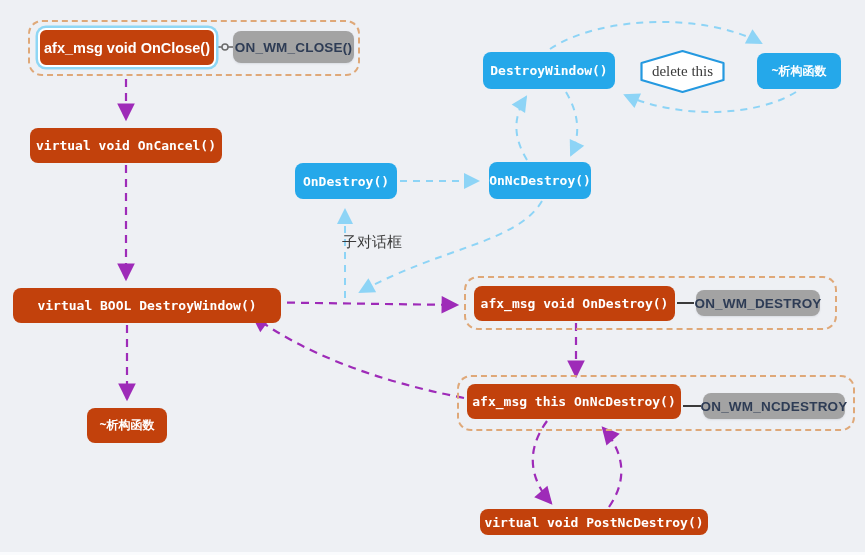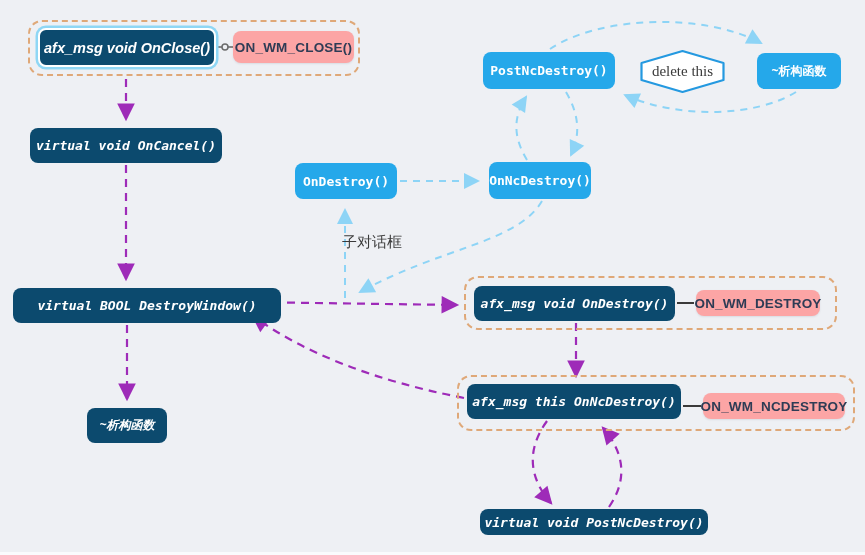--- a/index.html
+++ b/index.html
@@ -15,35 +15,35 @@
     position:absolute;z-index:2;
     border:2px dashed #dfa878;border-radius:14px;
     background:transparent;box-sizing:border-box;
   }
   .node{
     position:absolute;z-index:3;box-sizing:border-box;
     display:flex;align-items:center;justify-content:center;
     white-space:nowrap;border-radius:8px;
   }
   .node-purple{
-    background:#0c4a6e;color:#ffffff;
+    background:#c2410c;color:#ffffff;
     font-family:"DejaVu Sans Mono", monospace;
-    font-weight:bold;font-size:13px;font-style:italic;
+    font-weight:bold;font-size:13px;
   }
   .node-blue{
     background:#25a8ea;color:#ffffff;
     font-family:"DejaVu Sans Mono", monospace;
     font-weight:bold;font-size:13px;
   }
   .node-cjk{
     font-family:"Liberation Sans", sans-serif;
     font-size:12px;font-weight:bold;text-align:center;
   }
   .node-white{
-    background:#fca5a5;color:#2e3c55;
+    background:#a3a3a3;color:#2e3c55;
     font-weight:bold;font-size:13.5px;
     letter-spacing:.2px;
     box-shadow:0 1px 2px rgba(40,50,80,.10);
   }
   .node-selected{
     border:2px solid #ffffff;
     box-shadow:0 0 0 2.5px #8fd7f5;
     font-family:"Liberation Sans", sans-serif;
     font-weight:bold;font-size:14.5px;
   }
@@ -139,21 +139,21 @@
     <span>ON_WM_NCDESTROY</span>
   </div>
 
   <div class="node node-blue" style="left:295px;top:163px;width:102px;height:36px;">
     <span>OnDestroy()</span>
   </div>
   <div class="node node-blue" style="left:489px;top:162px;width:102px;height:37px;">
     <span>OnNcDestroy()</span>
   </div>
   <div class="node node-blue" style="left:483px;top:52px;width:132px;height:37px;">
-    <span>PostNcDestroy()</span>
+    <span>DestroyWindow()</span>
   </div>
   <div class="node node-blue node-cjk" style="left:757px;top:53px;width:84px;height:36px;">
     <span>~析构函数</span>
   </div>
 
   <div class="hexagon" style="left:640px;top:49px;width:85px;height:45px;">
     <svg width="85" height="45" viewBox="0 0 85 45">
       <polygon points="1.5,14 42.5,2 83.5,14 83.5,31 42.5,43 1.5,31" fill="#ffffff" stroke="#2499e0" stroke-width="2.2" stroke-linejoin="round"></polygon>
     </svg>
     <span class="hex-label">delete this</span>

